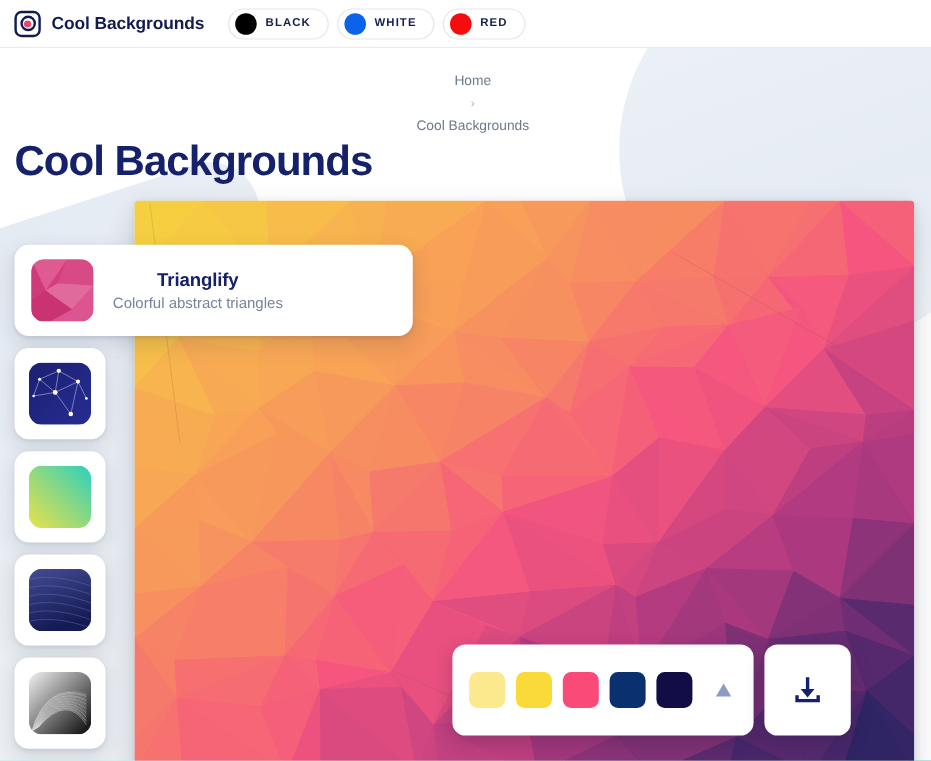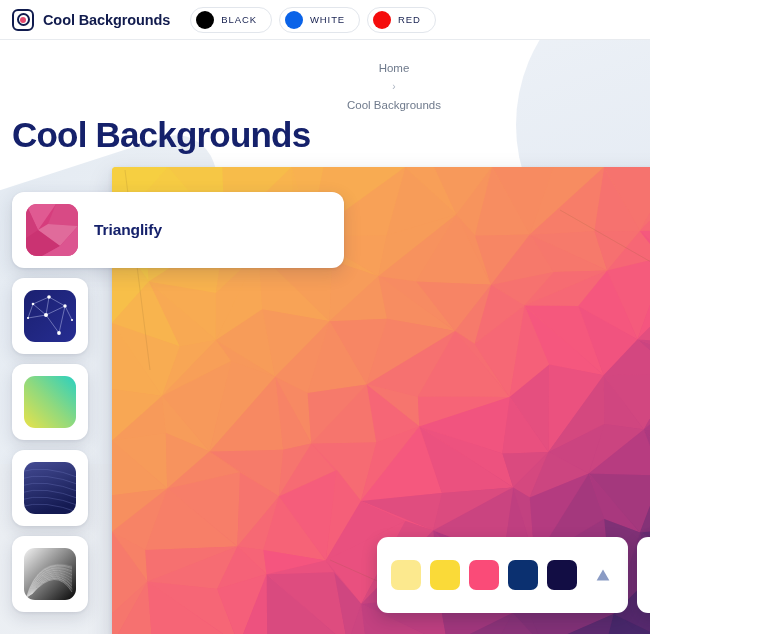--- a/index.html
+++ b/index.html
@@ -7,21 +7,21 @@
   html, body {
     width: 776px;
     height: 634px;
     overflow: hidden;
     font-family: "Liberation Sans", sans-serif;
     background: #ffffff;
   }
 
   #app {
     position: relative;
-    width: 650px;
+    width: 776px;
     height: 634px;
     overflow: hidden;
     background: #14b8a6;
   }
 
   
   .header {
     position: relative;
     z-index: 40;
     height: 40px;
@@ -96,21 +96,21 @@
   }
   .pill-swatch {
     width: 18px;
     height: 18px;
     border-radius: 50%;
     flex: none;
   }
   .pill-swatch.outlined { border: 1px solid #d8dde4; }
   .pill-label {
     font-size: 9.5px;
-    font-weight: normal;
+    font-weight: bold;
     letter-spacing: 0.9px;
     color: #16204f;
     white-space: nowrap;
   }
 
   
   .page {
     position: relative;
     width: 776px;
     height: 594px;
@@ -188,21 +188,21 @@
     overflow: hidden;
     z-index: 5;
     box-shadow: 0 10px 24px rgba(30,40,70,0.18), 0 2px 5px rgba(30,40,70,0.10);
   }
   .canvas-wrap svg { display: block; width: 100%; height: 100%; }
 
   
   .sidebar {
     position: absolute;
     left: 12px;
-    top: 152px;
+    top: 164px;
     z-index: 20;
     display: flex;
     flex-direction: column;
     gap: 10px;
     text-align: center;
   }
 
   .active-card {
     width: 332px;
     height: 76px;
@@ -599,20 +599,21 @@
             <polygon points="0,0 30,0 12,26" fill="#e05a92"></polygon>
             <polygon points="30,0 52,0 52,22 22,20" fill="#d84a85"></polygon>
             <polygon points="0,0 12,26 0,34" fill="#cf3b79"></polygon>
             <polygon points="12,26 22,20 52,22 34,42" fill="#e06b9b"></polygon>
             <polygon points="0,34 12,26 34,42 16,52 0,52" fill="#ca3372"></polygon>
             <polygon points="34,42 52,22 52,52 16,52" fill="#dc5590"></polygon>
           </svg>
         </div>
         <div class="active-text">
           <div class="active-title">Trianglify</div>
+          <div class="active-sub">Colorful abstract triangles</div>
         </div>
       </div>
 
       <div class="thumb-card">
         <div class="thumb-inner">
           <svg viewBox="0 0 52 52">
             <defs>
               <linearGradient id="pg" x1="0" y1="0" x2="1" y2="1">
                 <stop offset="0" stop-color="#1b2070"></stop>
                   <stop offset="1" stop-color="#262d92"></stop>

